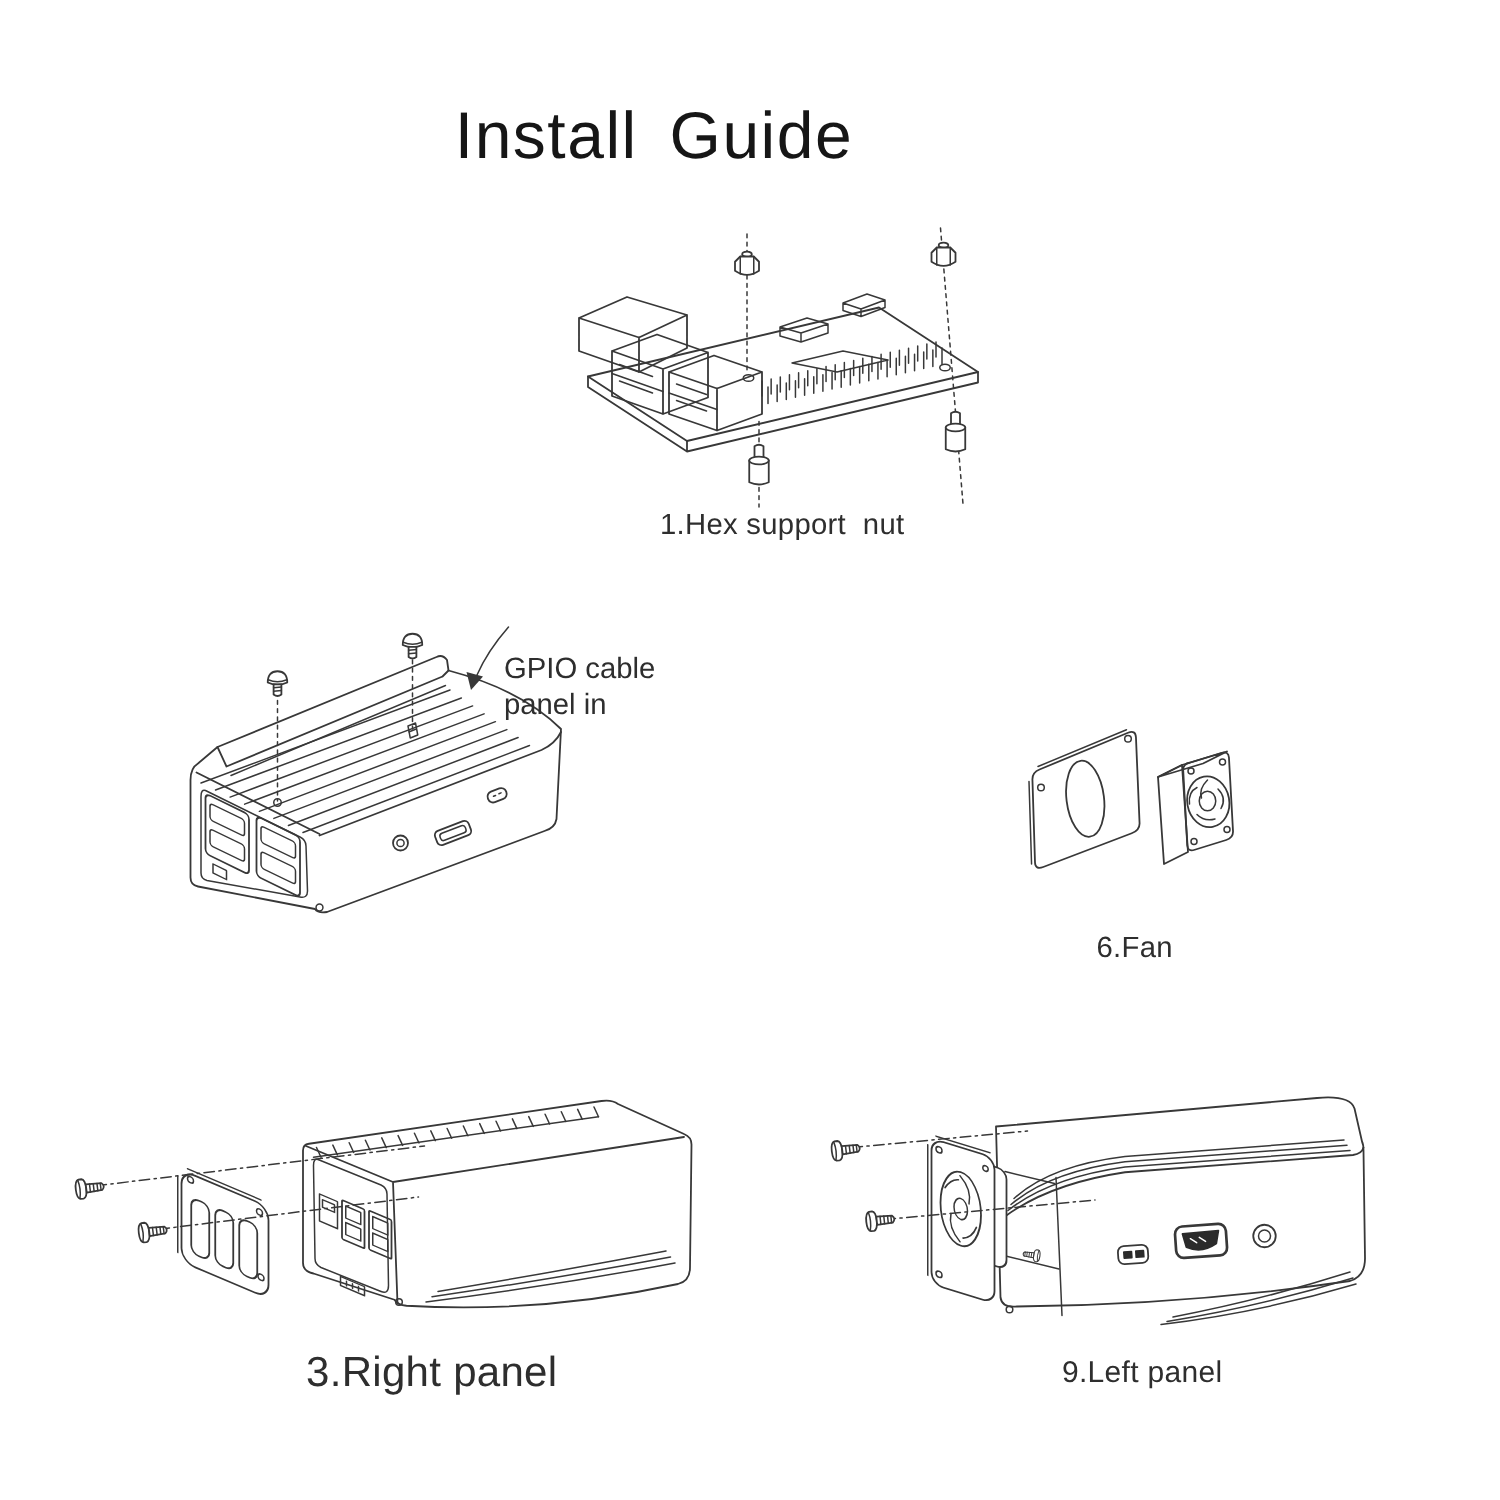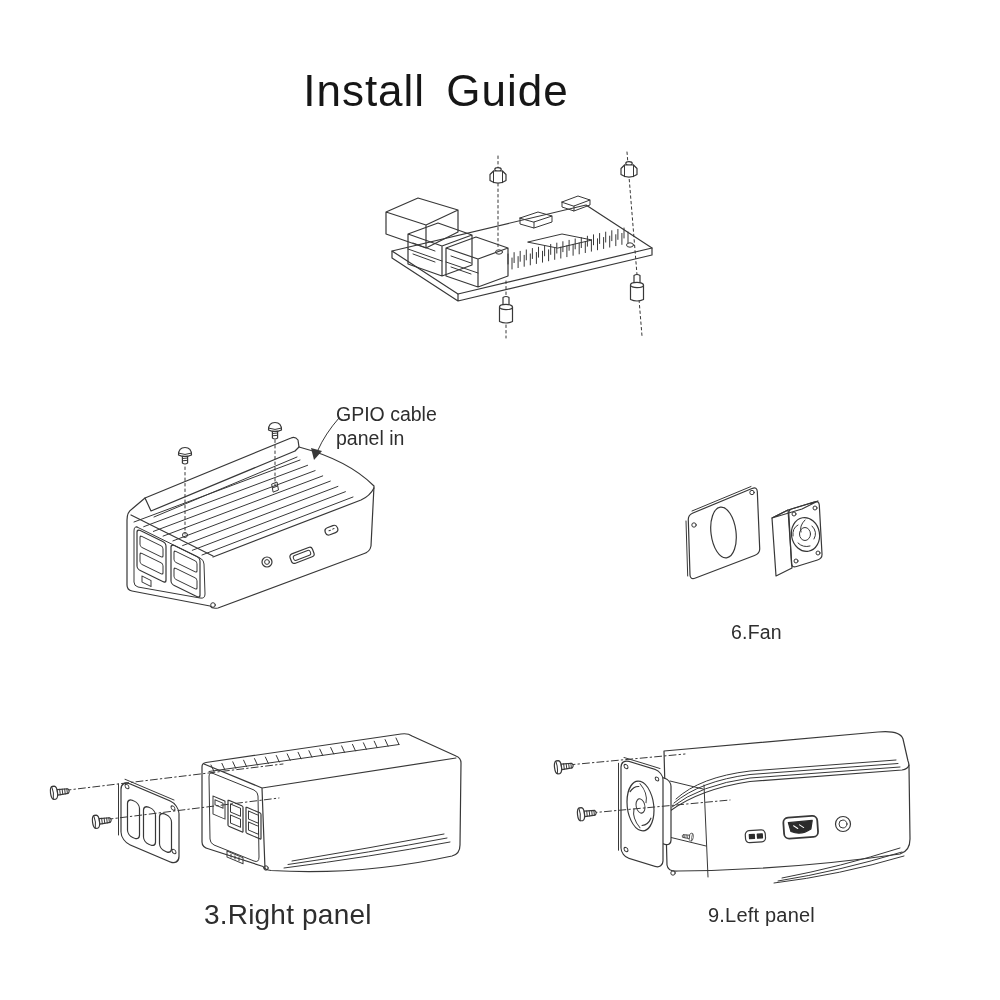--- a/index.html
+++ b/index.html
@@ -2,21 +2,21 @@
 <html><head>
 <meta charset="utf-8">
 <style>
   html,body{margin:0;padding:0;background:#fff;}
   .canvas{position:relative;width:1000px;height:1000px;background:#ffffff;overflow:hidden;
           font-family:"Liberation Sans",sans-serif;}
   .title{position:absolute;top:66px;left:0;width:872px;text-align:center;
          font-size:44px;font-weight:400;letter-spacing:1px;word-spacing:8px;color:#161616;}
   .cap{position:absolute;font-size:19.5px;line-height:26px;color:#2e2e2e;
        letter-spacing:.2px;white-space:pre;}
-  .ann{position:absolute;font-size:19.5px;line-height:24px;color:#2e2e2e;white-space:pre;}
+  .ann{position:absolute;font-size:19.5px;line-height:24px;color:#2e2e2e;white-space:pre;margin-top:32px;}
   .fig{position:absolute;}
   svg path,svg rect,svg circle,svg ellipse,svg line,svg polygon{
       fill:none;stroke:#383838;stroke-width:1.2;stroke-linecap:round;stroke-linejoin:round;}
   .fw{fill:#ffffff;}
   .fd{fill:#2b2b2b;stroke:#2b2b2b;}
   .wt{stroke:#ffffff;stroke-width:1;}
   .thin{stroke-width:1;}
   .thick{stroke-width:1.8;}
   .dash{stroke-dasharray:2.5 3;stroke-width:1;}
   .dashdot{stroke-dasharray:7 3 1.5 3;stroke-width:1;}
@@ -80,20 +80,21 @@
       <path class="thin" d="M148,94 L182,86 L212,92 L178,100 Z"></path>
 
       <path class="thin" d="M128.0,116.0L128.0,106.0M134.1,114.6L134.1,104.6M140.2,113.3L140.2,103.3M146.3,111.9L146.3,101.9M152.4,110.5L152.4,100.5M158.5,109.2L158.5,99.2M164.6,107.8L164.6,97.8M170.7,106.4L170.7,96.4M176.8,105.1L176.8,95.1M182.9,103.7L182.9,93.7M189.1,102.3L189.1,92.3M195.2,100.9L195.2,90.9M201.3,99.6L201.3,89.6M207.4,98.2L207.4,88.2M213.5,96.8L213.5,86.8M219.6,95.5L219.6,85.5M225.7,94.1L225.7,84.1M231.8,92.7L231.8,82.7M237.9,91.4L237.9,81.4M244.0,90.0L244.0,80.0"></path>
       <path class="thin" d="M132.0,121.0L132.0,110.0M138.1,119.6L138.1,108.6M144.2,118.3L144.2,107.3M150.3,116.9L150.3,105.9M156.4,115.5L156.4,104.5M162.5,114.2L162.5,103.2M168.6,112.8L168.6,101.8M174.7,111.4L174.7,100.4M180.8,110.1L180.8,99.1M186.9,108.7L186.9,97.7M193.1,107.3L193.1,96.3M199.2,105.9L199.2,94.9M205.3,104.6L205.3,93.6M211.4,103.2L211.4,92.2M217.5,101.8L217.5,90.8M223.6,100.5L223.6,89.5M229.7,99.1L229.7,88.1M235.8,97.7L235.8,86.7M241.9,96.4L241.9,85.4M248.0,95.0L248.0,84.0"></path>
     </g>
     <use href="#hexnut" transform="translate(118,33)"></use>
     <use href="#hexnut" transform="translate(249,27)"></use>
     <use href="#standoff" transform="translate(126,149)"></use>
     <use href="#standoff" transform="translate(257,127)"></use>
   </svg>
+  <div class="cap" style="left:440px;top:337px">1.Hex support  nut</div>
 
   <svg class="fig" style="left:118px;top:398px" width="340" height="220" viewBox="0 0 340 220">
     <g>
       <path d="M27,100 L173,40 Q177,38 180,42 L181,49 Q230,62 256,88 L253,148 Q252,154 245,156 L100,210 Q94,211 92,208 L14,193 Q9,192 9,187 L9,122 Q9,114 14,111 Z"></path>
       <path d="M33,113 L177,53 M177,53 L181,49 M27,100 L33,113"></path>
       <path class="thin" d="M36,119 L179,59"></path>
       <path d="M13,117 L95,158"></path>
       <path class="thin" d="M16.0,124.0L182.0,62.0M25.7,128.7L189.6,67.3M35.4,133.4L197.1,72.6M45.1,138.1L204.7,77.9M54.9,142.9L212.3,83.1M64.6,147.6L219.9,88.4M74.3,152.3L227.4,93.7M84.0,157.0L235.0,99.0"></path>
       <path d="M95,159 L243,102 Q252,98 256,90"></path>
 

